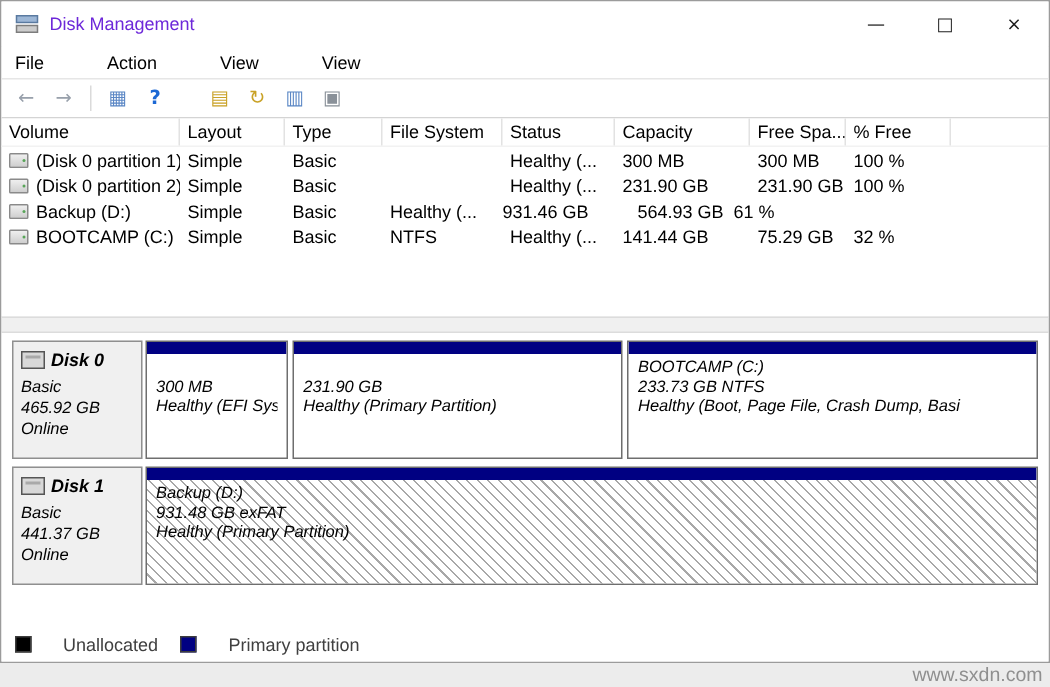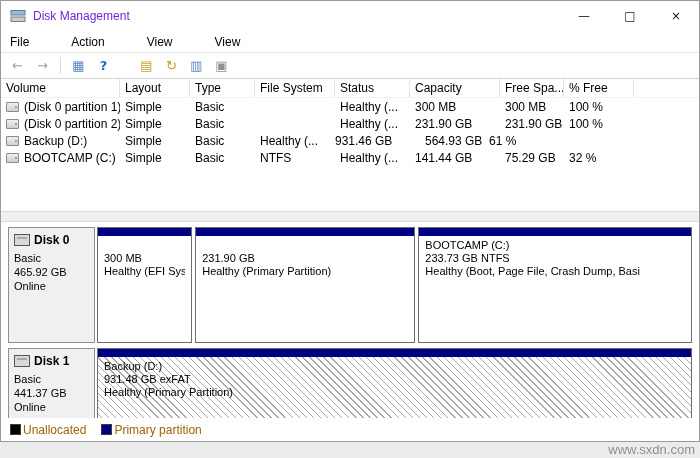--- a/index.html
+++ b/index.html
@@ -43,40 +43,40 @@
   .vol-icon { width:13px; height:10px; flex:0 0 auto; margin-right:5px;
               border:1px solid #8a8a8a; border-radius:1px;
               background:linear-gradient(#efefef,#cfcfcf); position:relative; }
   .vol-icon::after { content:""; position:absolute; right:1px; top:3px; width:2px; height:2px;
                      background:#58a558; border-radius:50%; }
   
   .splitter { height:11px; flex:0 0 auto; background:#f0f0f0;
               border-top:1px solid #dcdcdc; border-bottom:1px solid #dcdcdc; }
   
   .graphical { flex:1; background:#fff; padding:5px 7px 0 7px; overflow:hidden; }
-  .disk-row { display:flex; height:116px; margin-bottom:5px; }
+  .disk-row { display:flex; height:79px; margin-bottom:5px;font-style:italic; }
   .disk-label { width:87px; flex:0 0 auto; background:#f0f0f0; border:1px solid #8f8f8f;
                 padding:5px 5px; margin-right:2px; }
   .disk-name { font-size:12px; font-weight:bold; display:flex; align-items:center; margin-bottom:4px; color:#000; }
   .disk-icon { width:16px; height:12px; border:1px solid #555; background:#d8d8d8; margin-right:4px;
                display:inline-block; position:relative; flex:0 0 auto; }
   .disk-icon::after { content:""; position:absolute; left:2px; top:2px; right:2px; height:2px; background:#a9a9a9; }
   .disk-sub { font-size:11px; line-height:14px; color:#000; }
   .partitions { flex:1; display:flex; gap:3px; }
   .partition { border:1px solid #6e6e6e; background:#fff; display:flex; flex-direction:column; overflow:hidden; }
   .pbar { height:8px; flex:0 0 auto; }
   .pbody { flex:1; padding:3px 6px; font-size:11px; color:#000; }
   .pline { height:13px; line-height:13px; white-space:nowrap; overflow:hidden; }
   .partition.selected .pbody {
     background-image:repeating-linear-gradient(45deg,#ffffff 0,#ffffff 4px,#a8a8a8 4px,#a8a8a8 5px);
   }
   
   .legendbar { height:23px; flex:0 0 auto; background:#fff; display:flex; align-items:center;
                padding-left:9px; gap:15px; }
-  .legend-item { display:flex; align-items:center; gap:2px; font-size:12px; color:#a16207; }
+  .legend-item { display:flex; align-items:center; gap:21px; font-size:12px; color:#404040; }
   .swatch { width:11px; height:11px; border:1px solid #3c3c3c; display:inline-block; }
   
   .watermark { position:absolute; right:5px; bottom:1px; font-size:13px; color:#8f8f8f; }
 </style>
 </head>
 <body>
 
 <div class="window">
 
   <div class="titlebar">

